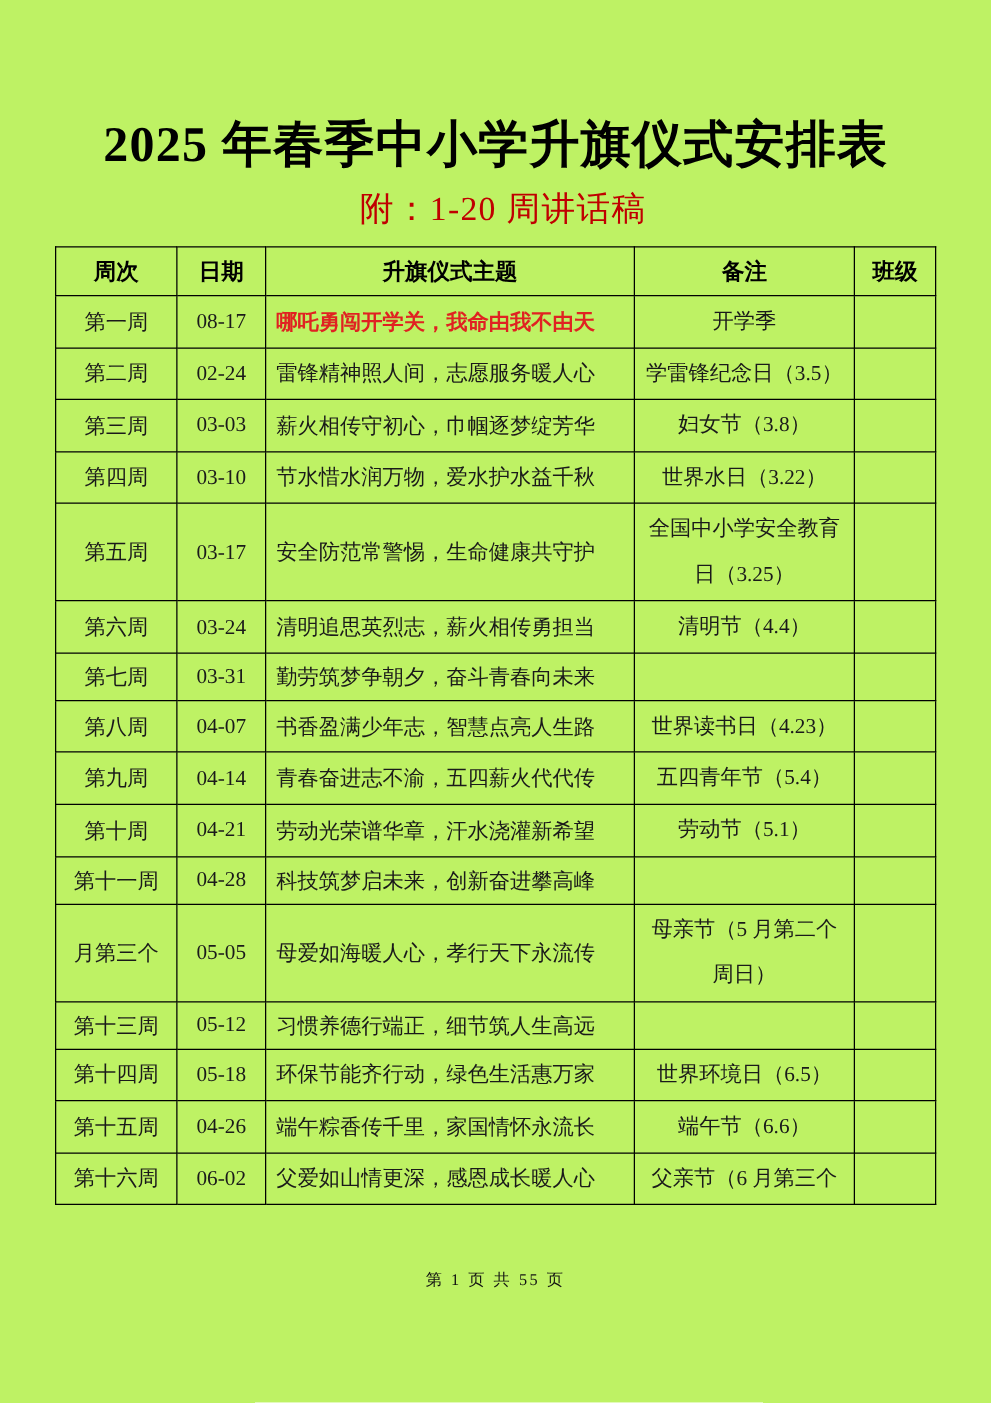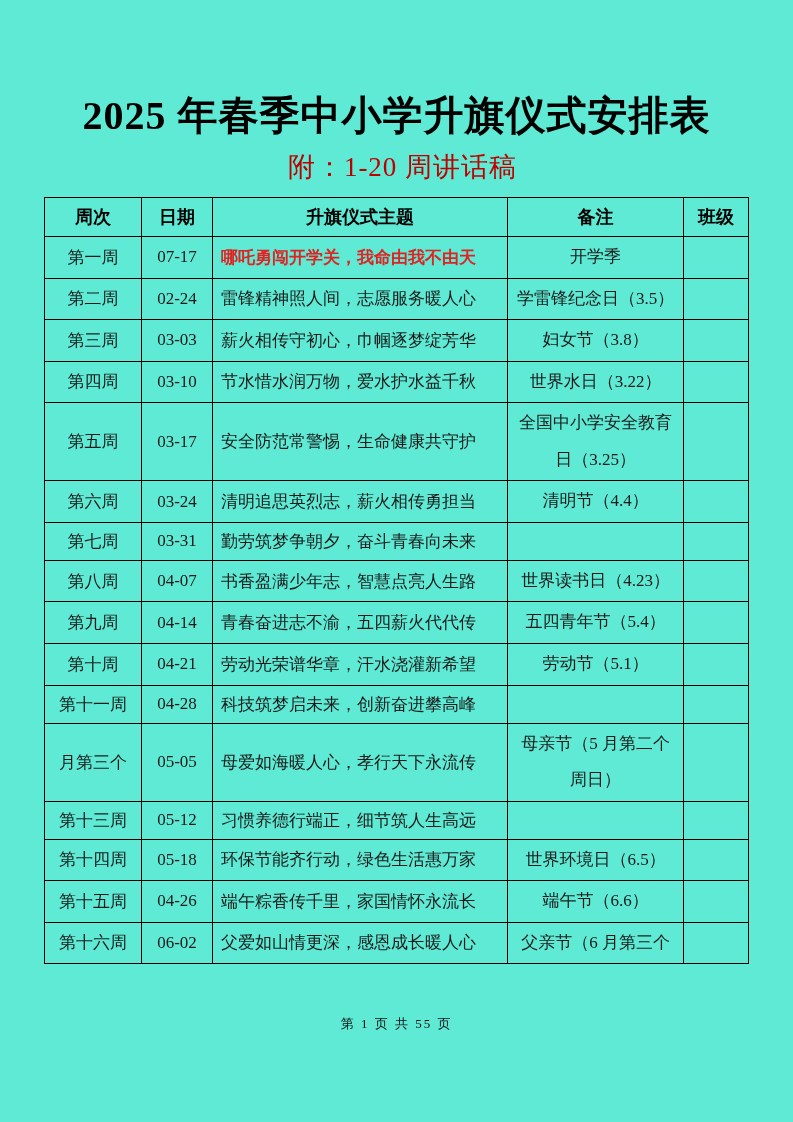--- a/index.html
+++ b/index.html
@@ -1,21 +1,21 @@
 <!DOCTYPE html>
 <html lang="zh" style="--subtitle-red: #c00000; --highlight-red: #e02222;"><head>
 <meta charset="utf-8">
 <style>
   html, body { margin: 0; padding: 0; background: #ffffff; }
   .page {
     position: relative;
     width: 793px;
     height: 1122px;
     margin: 0 auto;
-    background: #5eead4;
+    background: #bef264;
     overflow: hidden;
     font-family: "Liberation Serif", "DejaVu Serif", serif;
     color: #1a1a1a;
   }
   .title {
     margin: 93px 0 0 0;
     text-align: center;
     font-size: 40px;
     line-height: 1.15;
     font-weight: bold;
@@ -95,21 +95,21 @@
         <th>周次</th>
         <th>日期</th>
         <th>升旗仪式主题</th>
         <th>备注</th>
         <th>班级</th>
       </tr>
     </thead>
     <tbody>
         <tr>
       <td class="c-week">第一周</td>
-      <td class="c-date">07-17</td>
+      <td class="c-date">08-17</td>
       <td class="c-theme red-theme">哪吒勇闯开学关，我命由我不由天</td>
       <td class="c-note">开学季</td>
       <td class="c-class"></td>
     </tr>
         <tr>
       <td class="c-week">第二周</td>
       <td class="c-date">02-24</td>
       <td class="c-theme">雷锋精神照人间，志愿服务暖人心</td>
       <td class="c-note">学雷锋纪念日（3.5）</td>
       <td class="c-class"></td>

